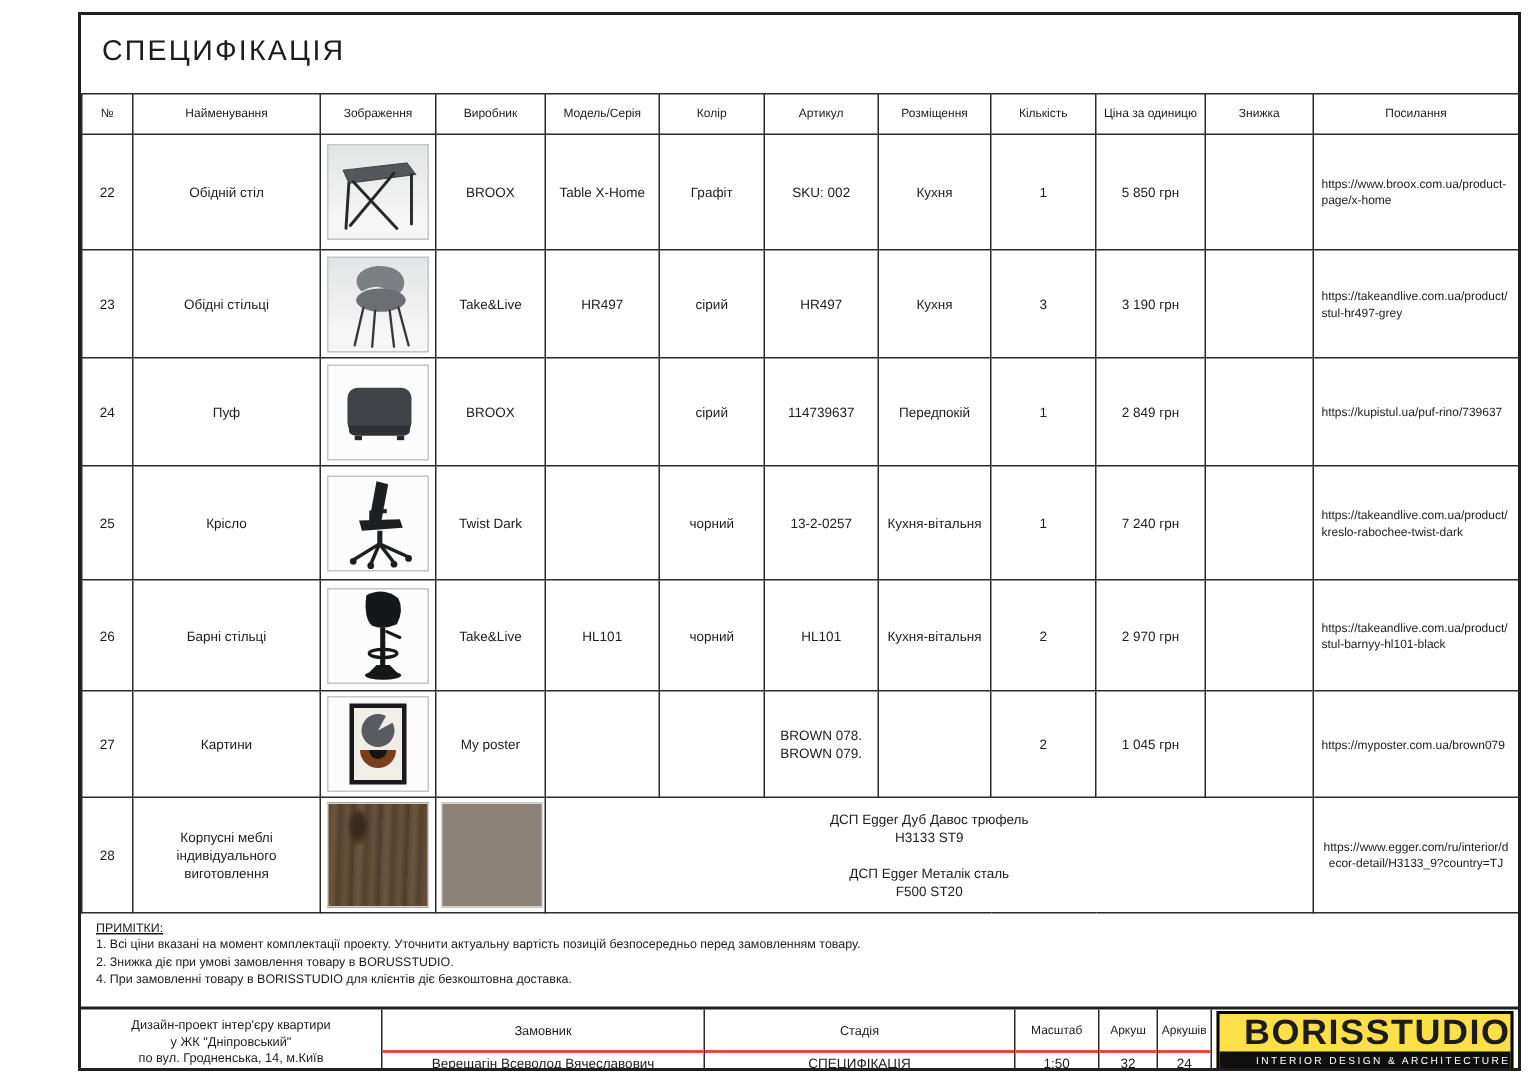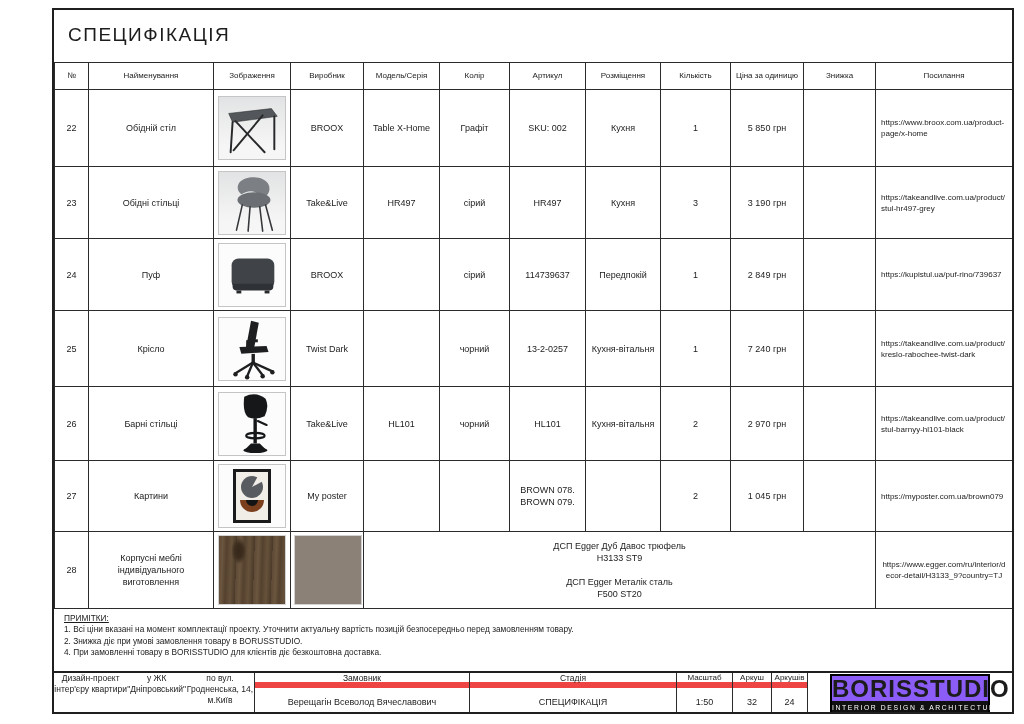--- a/index.html
+++ b/index.html
@@ -22,30 +22,30 @@
   .photo.grad{background:linear-gradient(180deg,#e2e3e4 0%,#f6f6f6 80%)}
   .swatch{width:68px;height:70px;margin:2px auto;border:1px solid #d2d2d2}
   .swatch.wood{background-image:
       radial-gradient(ellipse 11px 19px at 30% 22%, #35271a 0%, #3c2d1e 38%, rgba(0,0,0,0) 70%),
       repeating-linear-gradient(92deg,#5d4936 0px,#6b563f 4px,#54412e 8px,#66523b 13px,#4b3a29 18px)}
   .poster{width:38px;height:54px;border:3px solid #1a1a1a;background:#f1eee8;position:relative}
   .notes{height:62px;padding:4px 10px 0 10px;font-size:8.3px;line-height:11.3px}
   .notes-h{text-decoration:underline}
   .footer{height:44px;border-top:2px solid #1f1f1f;display:flex}
   .fcell{border-right:1.5px solid #2b2b2b;height:100%}
-  .project{width:201px;display:flex;justify-content:center;
+  .project{width:201px;display:flex;flex-direction:column;justify-content:center;
     text-align:center;font-size:8.5px;line-height:11px}
   .fcol{display:flex;flex-direction:column}
   .w-client{width:215px}.w-stage{width:207px}.w-scale{width:56px}.w-sheet{width:39px}.w-sheets{width:36px}
-  .ftop{height:15px;border-bottom:6px solid #ef4444;font-size:8.5px;display:flex;
+  .ftop{height:29px;border-bottom:2px solid #ef4444;font-size:8.5px;display:flex;
     align-items:center;justify-content:center}
   .w-scale .ftop,.w-sheet .ftop,.w-sheets .ftop{font-size:8px}
   .fbot{flex:1;font-size:9px;display:flex;align-items:center;justify-content:center}
   .flogo{flex:1;display:flex;align-items:center;justify-content:center;border-right:none}
-  .logo-box{border:2px solid #000;width:160px;text-align:left;background:#8b5cf6}
+  .logo-box{border:2px solid #000;width:198px;text-align:right;background:#fde047}
   .logo-name{font-weight:bold;font-size:24px;line-height:25px;letter-spacing:1px;
     transform:scaleY(0.98);white-space:nowrap}
   .logo-bar{background:#101010;color:#fff;font-size:6.8px;letter-spacing:1.6px;
     padding:3px 0 2px;white-space:nowrap}
 </style>
 </head>
 <body>
 
 <div class="sheet">
 

